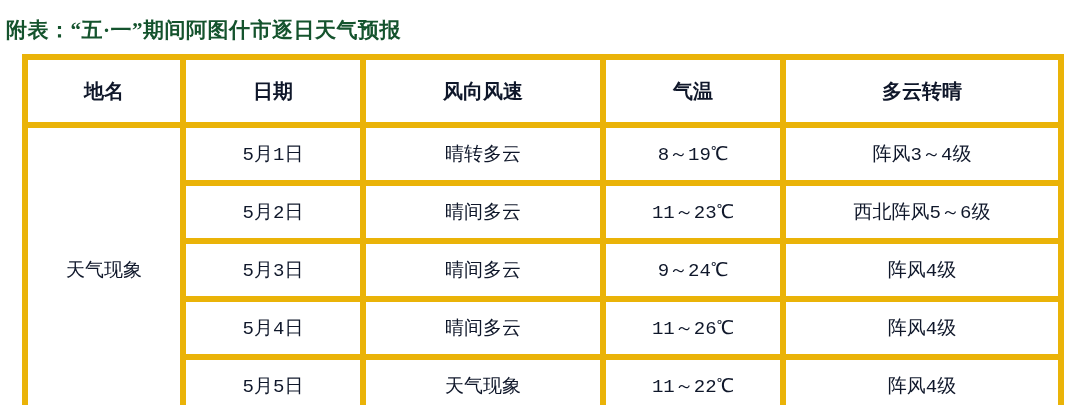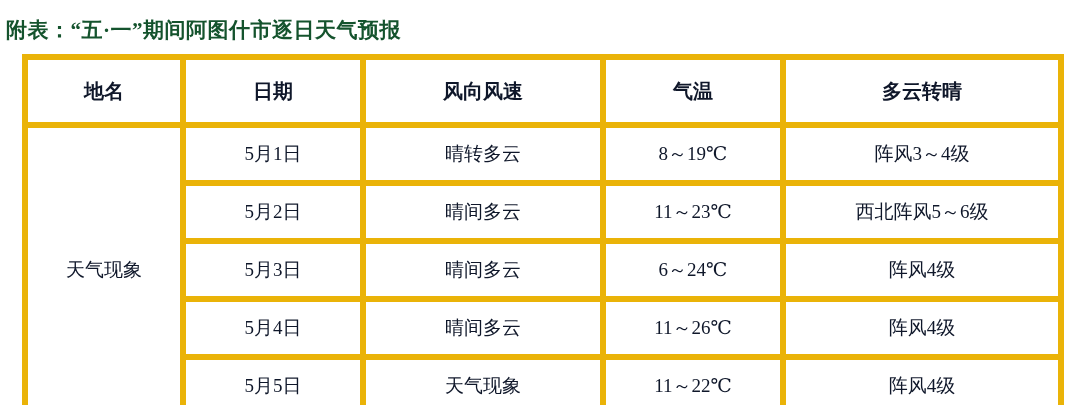--- a/index.html
+++ b/index.html
@@ -51,20 +51,21 @@
     color: #0f172a;
     padding: 0;
   }
   table.weather thead th {
     height: 62px;
     font-size: 20px;
     font-weight: bold;
   }
   table.weather tbody td {
     height: 52px;
+    font-family: Liberation Mono, monospace;
   }
   td.place {
     font-size: 20px;
     font-weight: bold;
   }
   col.c0 { width: 158px; }
   col.c1 { width: 180px; }
   col.c2 { width: 240px; }
   col.c3 { width: 180px; }
   col.c4 { width: 278px; }
@@ -104,21 +105,21 @@
         </tr>
         <tr>
           <td>5月2日</td>
           <td>晴间多云</td>
           <td>11～23℃</td>
           <td>西北阵风5～6级</td>
         </tr>
         <tr>
           <td>5月3日</td>
           <td>晴间多云</td>
-          <td>6～24℃</td>
+          <td>9～24℃</td>
           <td>阵风4级</td>
         </tr>
         <tr>
           <td>5月4日</td>
           <td>晴间多云</td>
           <td>11～26℃</td>
           <td>阵风4级</td>
         </tr>
         <tr>
           <td>5月5日</td>

